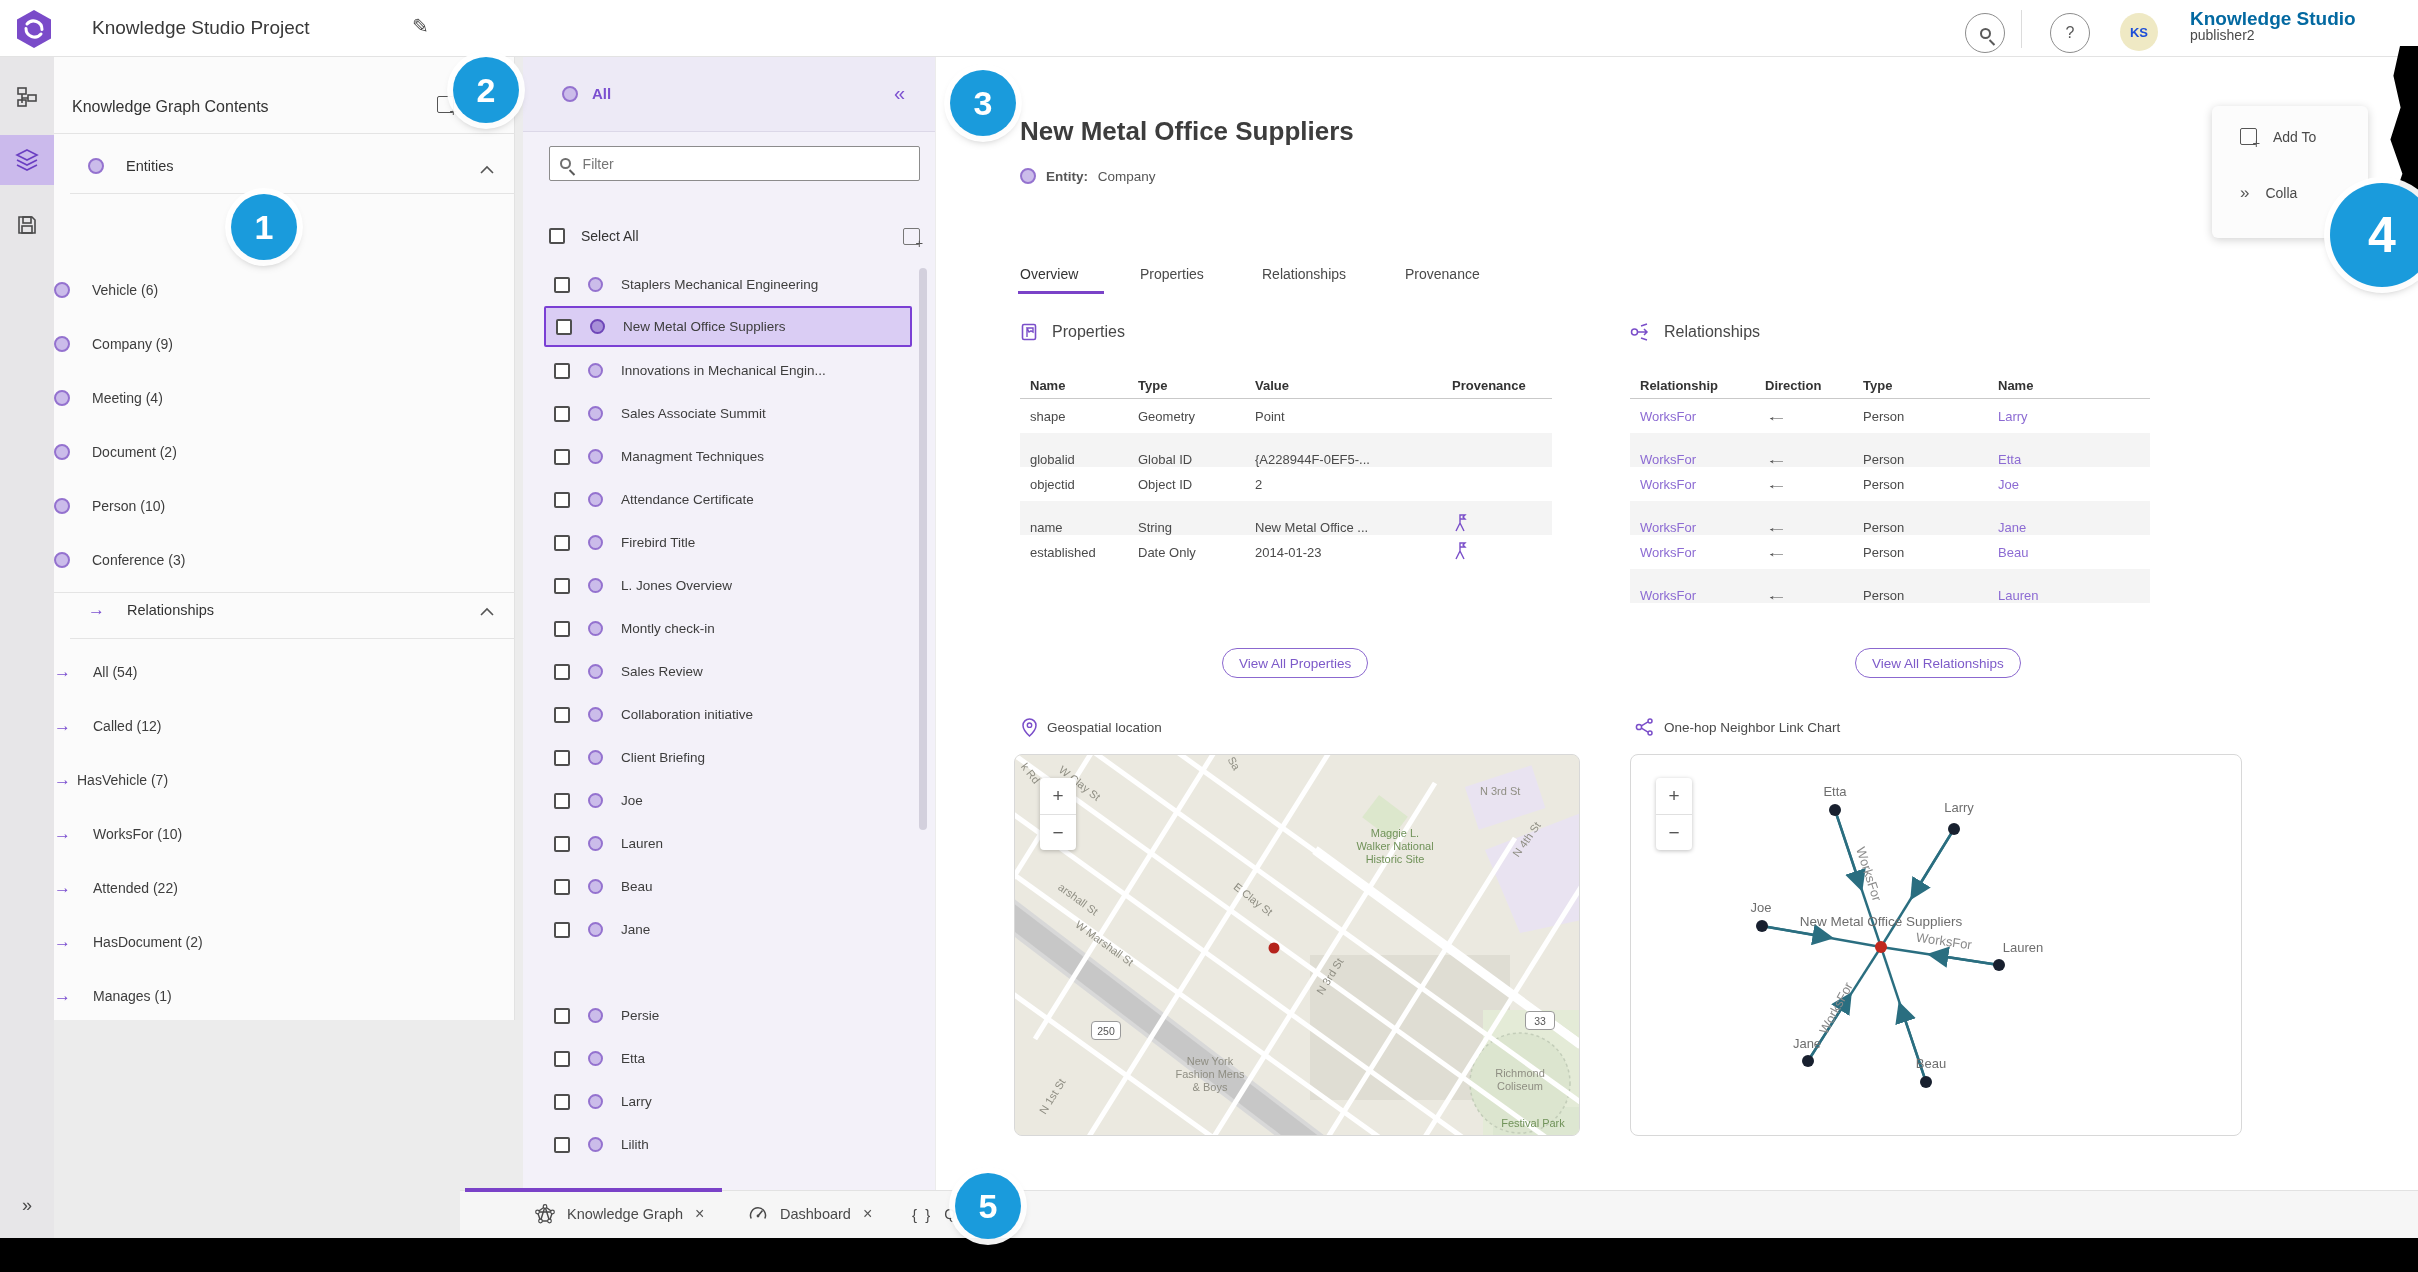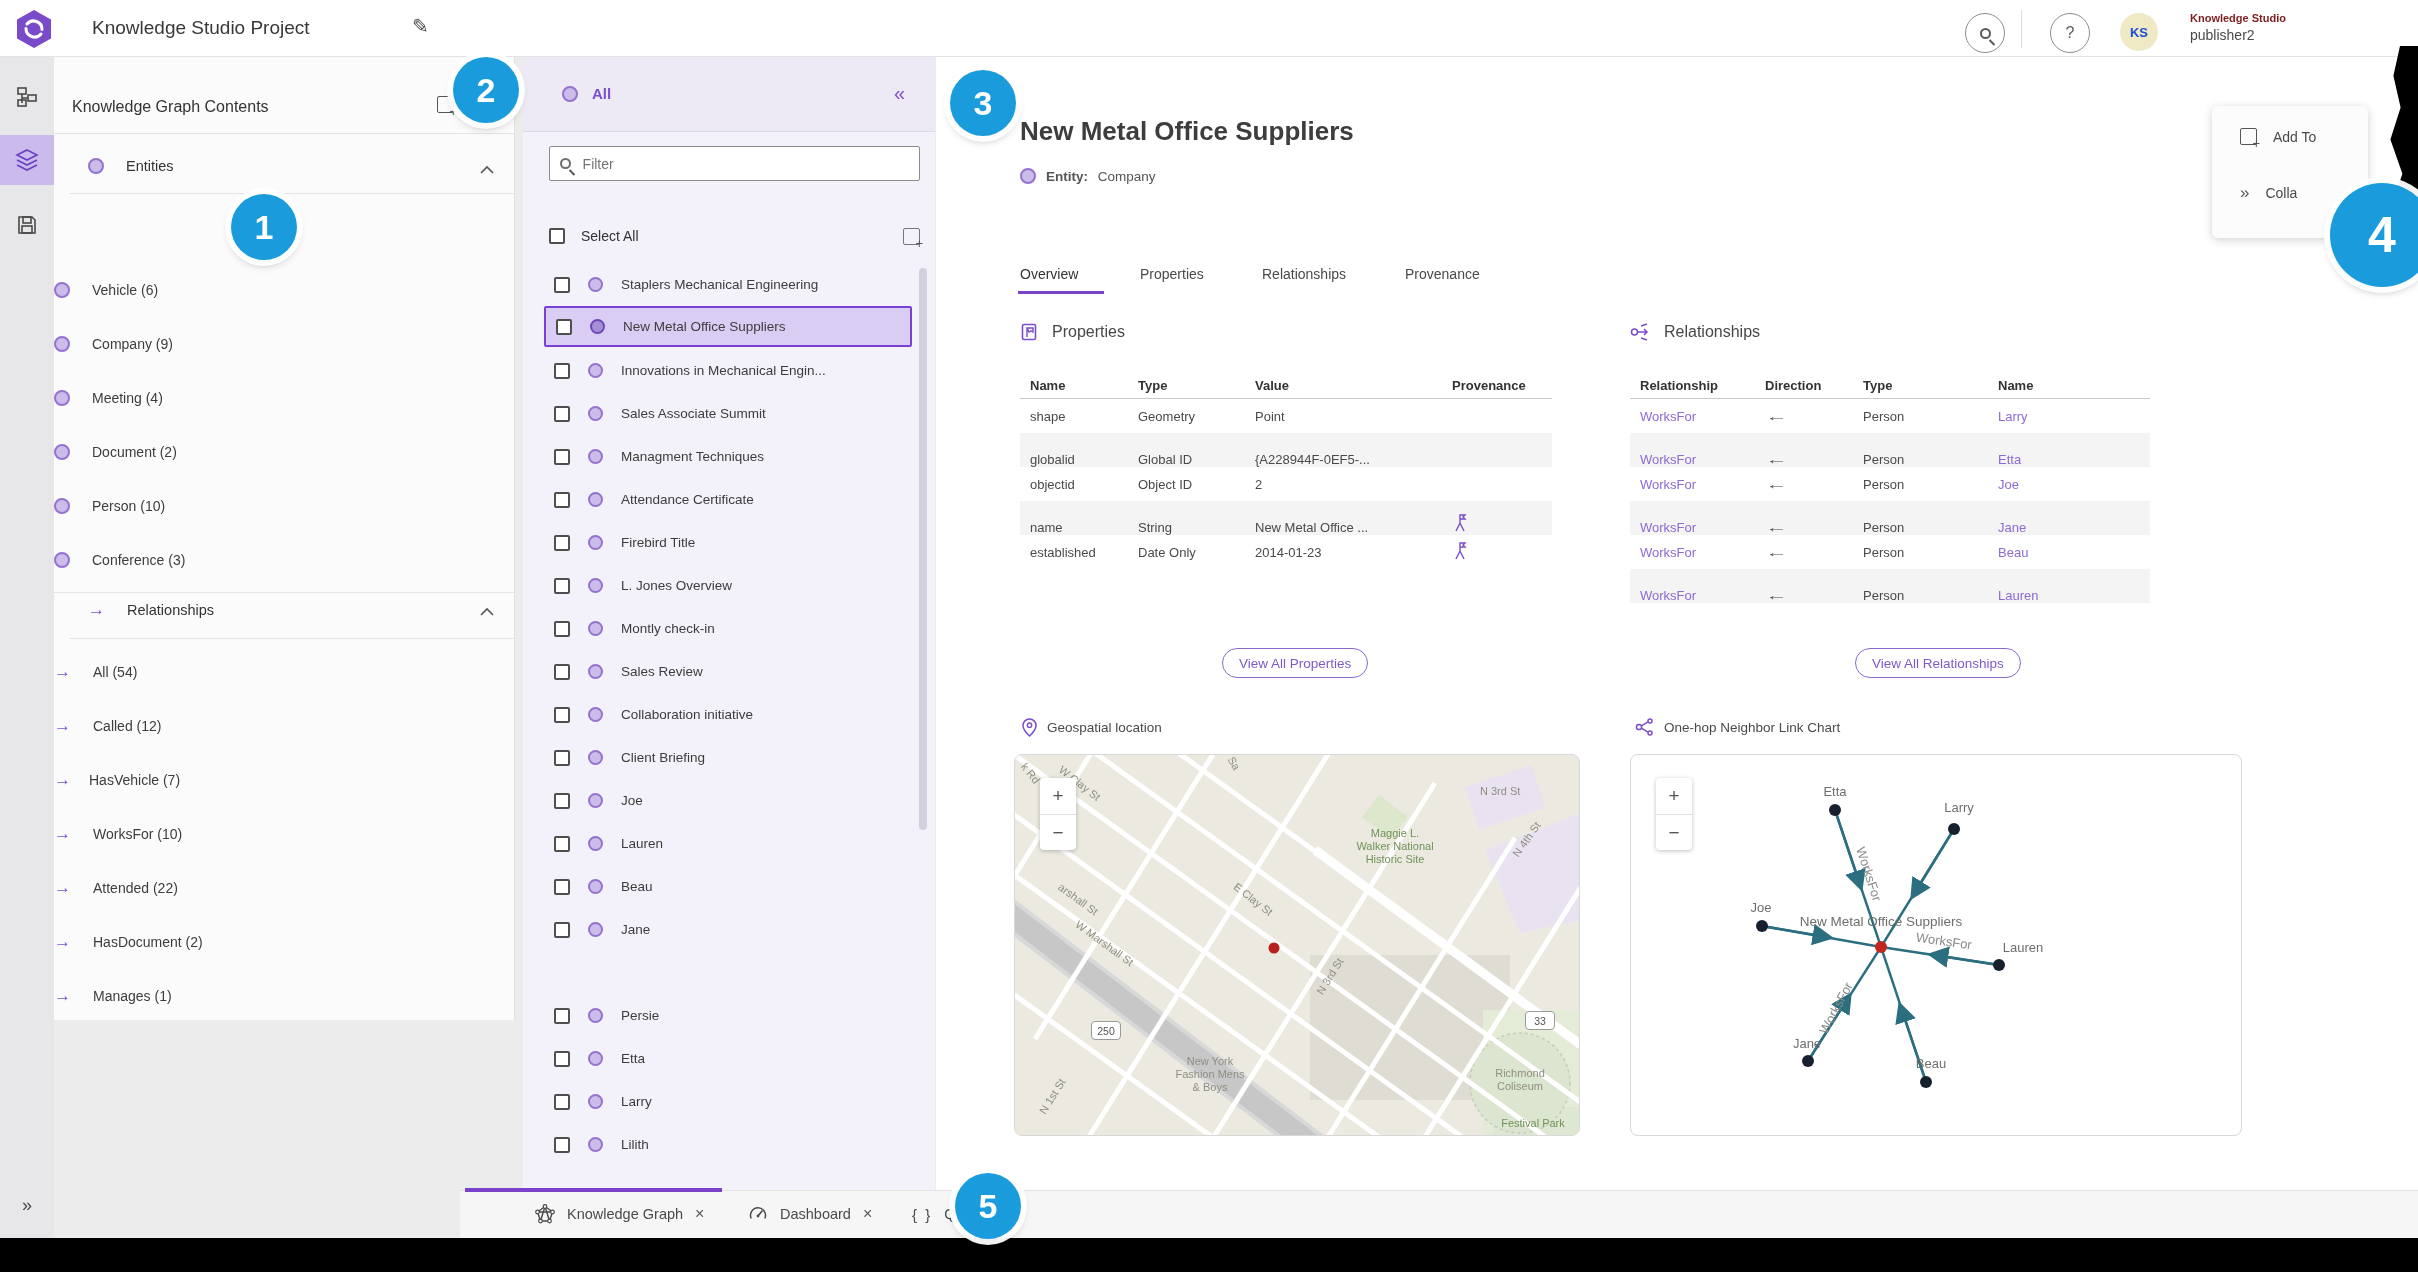--- a/index.html
+++ b/index.html
@@ -13,21 +13,21 @@
   .apptitle{left:92px;top:17px;font-size:19px;color:#383838;}
   .pencil{left:412px;top:14px;font-size:20px;color:#4c4c4c;cursor:pointer;}
   .circbtn{width:40px;height:40px;border:1px solid #8d8d8d;border-radius:50%;display:flex;
            align-items:center;justify-content:center;background:#fff;color:#5a5a5a;font-size:16px;}
   .lens{width:11px;height:11px;border:2px solid #5a5a5a;border-radius:50%;position:relative;}
   .lens::after{content:"";position:absolute;width:2px;height:7px;background:#5a5a5a;
                left:9px;top:9px;transform:rotate(-45deg);}
   .vdiv{width:1px;background:#dcdcdc;}
   .avatar{width:38px;height:38px;border-radius:50%;background:#efe9c4;display:flex;align-items:center;
           justify-content:center;font-size:13px;font-weight:bold;color:#1d4ed8;}
-  .usr1{font-size:11px;font-weight:bold;color:#7f1d1d;line-height:17px;}
+  .usr1{font-size:19px;font-weight:bold;color:#0369a1;line-height:17px;}
   .usr2{font-size:14px;color:#4a4a4a;line-height:16px;}
 
   
   .rail{left:0;top:57px;width:54px;height:1181px;background:#e7e6e8;}
   .railbtn{left:0;width:54px;height:50px;display:flex;align-items:center;justify-content:center;cursor:pointer;}
   .railbtn.sel{background:#cbbaec;}
   .railsvg{stroke:#4a4a4a;fill:none;stroke-width:1.6;}
   .railbtn.sel .railsvg{stroke:#6b3fc2;}
 
   
@@ -225,21 +225,21 @@
   <div class="navitem" style="top:645px">
     <span class="relarrow" style="margin-left:54px">→</span>
     <span style="margin-left:22px">All (54)</span>
     </div>
   <div class="navitem" style="top:699px">
     <span class="relarrow" style="margin-left:54px">→</span>
     <span style="margin-left:22px">Called (12)</span>
     </div>
   <div class="navitem" style="top:753px">
     <span class="relarrow" style="margin-left:54px">→</span>
-    <span style="margin-left:18px">HasVehicle (7)</span>
+    <span style="margin-left:6px">HasVehicle (7)</span>
     </div>
   <div class="navitem" style="top:807px">
     <span class="relarrow" style="margin-left:54px">→</span>
     <span style="margin-left:22px">WorksFor (10)</span>
     </div>
   <div class="navitem" style="top:861px">
     <span class="relarrow" style="margin-left:54px">→</span>
     <span style="margin-left:22px">Attended (22)</span>
     </div>
   <div class="navitem" style="top:915px">

